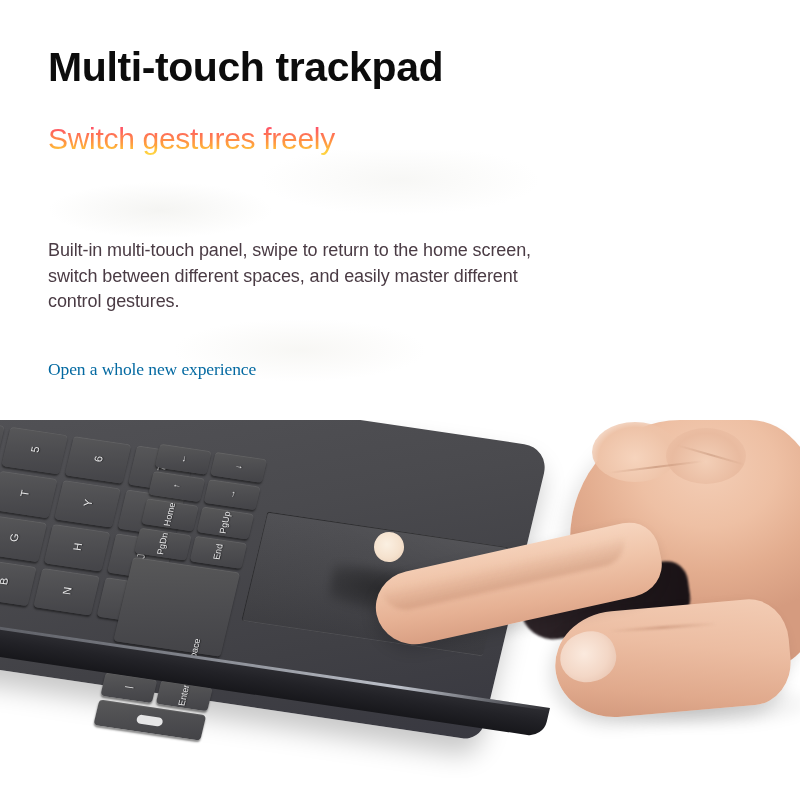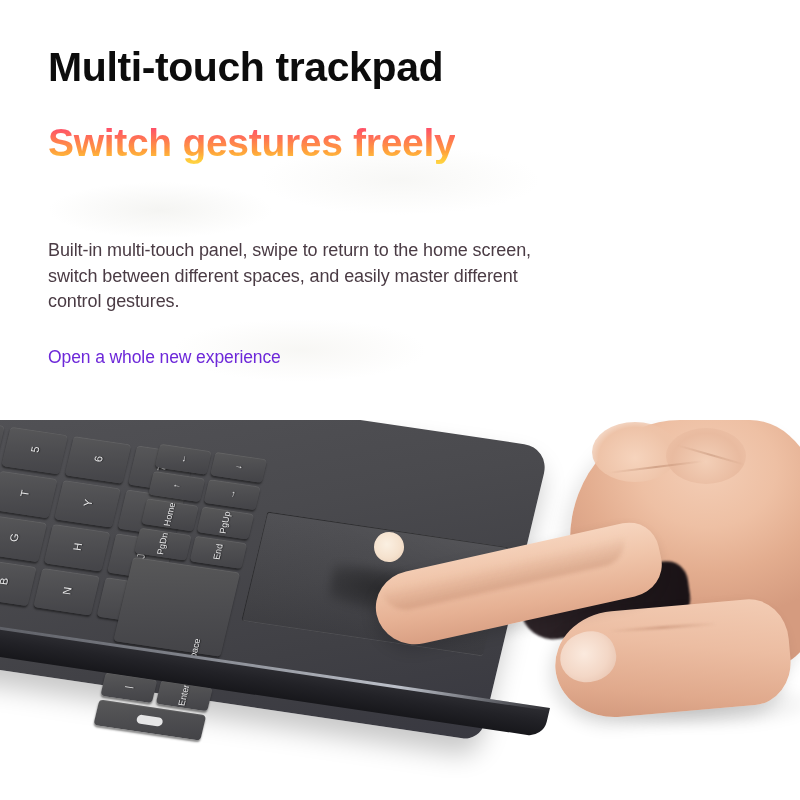--- a/index.html
+++ b/index.html
@@ -41,22 +41,22 @@
     font-weight:bold;
     letter-spacing:-0.4px;
     color:#0c0c0c;
     white-space:nowrap;
     line-height:1.1;
   }
 
   .subhead {
     position:absolute;
     top:122px; left:0;
-    font-size:39px;
-    font-weight:bold;
+    font-size:30px;
+    font-weight:normal;
     letter-spacing:-0.3px;
     white-space:nowrap;
     line-height:1.1;
     background:linear-gradient(180deg,
         #ff3b6e 0%,
         #ff5b63 22%,
         #ff7f4e 46%,
         #ffa33c 70%,
         #ffc93a 88%,
         #ffd84a 100%);
@@ -71,24 +71,25 @@
     top:238px; left:0;
     width:500px;
     font-size:18px;
     line-height:1.42;
     color:#4a3b44;
     letter-spacing:-0.1px;
   }
 
   .tagline {
     position:absolute;
-    top:347px; left:0;
+    top:359px; left:0;
     font-size:17.5px;
-    color:#6d28d9;
+    color:#0369a1;
     letter-spacing:-0.1px;
+    font-family:Liberation Serif, serif;
   }
 
   
   .photo {
     position:absolute;
     left:0; top:420px;
     width:800px; height:380px;
     overflow:hidden;
   }
 

